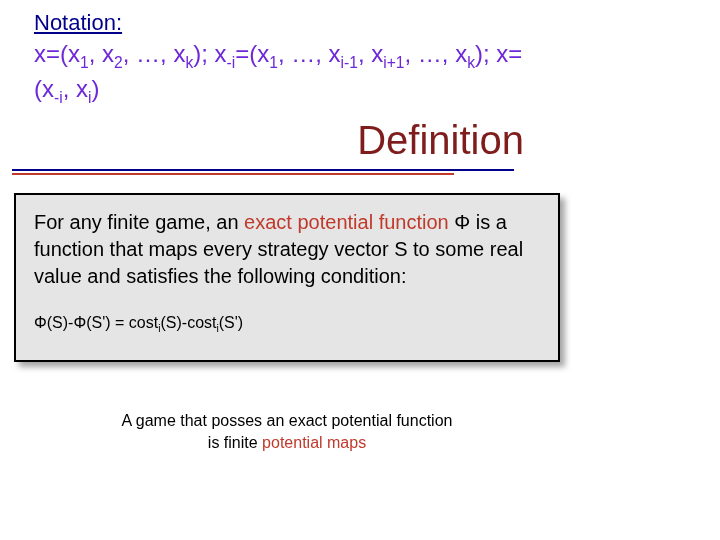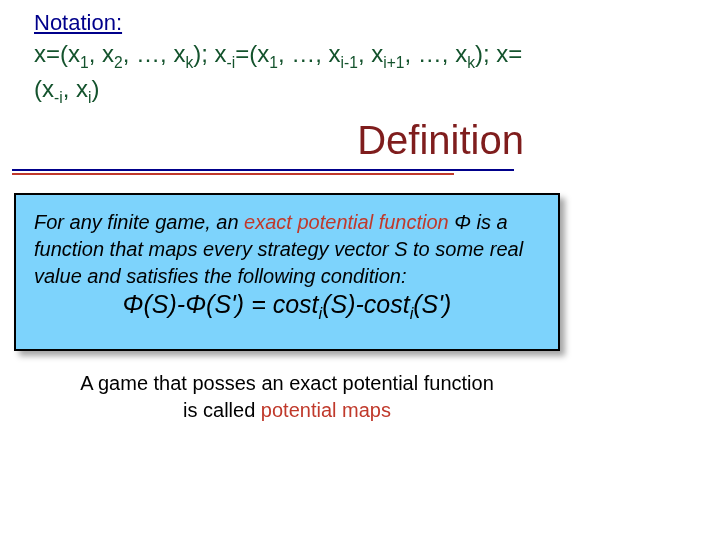--- a/index.html
+++ b/index.html
@@ -1,38 +1,37 @@
 <!DOCTYPE html>
 <html><head>
 <meta charset="utf-8">
 <style>
   * { margin: 0; padding: 0; box-sizing: border-box; }
   html, body { width: 720px; height: 540px; background: #fff; font-family: "Comic Sans MS", "Comic Sans", cursive, sans-serif; }
   .slide { width: 574px; height: 540px; position: relative; padding: 10px 0 0 0; }
   .notation-block { padding: 0 34px; }
   .notation-label { color: #00008b; font-size: 22px; text-decoration: underline; }
-  .notation-line { font-size: 24px; color: #14532d; margin-top: 2px; line-height: 1.3; }
+  .notation-line { font-size: 24px; color: #6d28d9; margin-top: 2px; line-height: 1.3; }
   .heading { font-size: 40px; color: #7f1d1d; text-align: right; padding: 10px 50px 0 0; }
   .underline-bar { position: relative; height: 6px; margin: 6px 60px 0 12px; }
   .bar1 { position: absolute; left: 0; right: 0; top: 0; height: 2px; background: #00008b; }
   .bar2 { position: absolute; left: 0; right: 60px; top: 4px; height: 2px; background: #c0392b; }
   .def-box {
     margin: 18px 14px 0 14px;
     border: 2px solid #000;
-    background: #7dd3fc;
+    background: #e5e5e5;
     padding: 14px 18px 26px 18px;
     color: #000;
     box-shadow: 5px 5px 6px rgba(0,0,0,0.35);
-    font-style: italic;
   }
   .def-para { font-size: 20px; line-height: 1.35; }
   .def-formula1 { font-size: 20px; margin-top: 20px; }
-  .def-formula2 { font-size: 25px; text-align: center; }
+  .def-formula2 { font-size: 16px; text-align: left; margin-top: 24px; }
   .potential { color: #c0392b; }
-  .footer { font-size: 20px; color: #000; text-align: center; margin-top: 19px; line-height: 1.35; padding: 0 60px; }
+  .footer { font-size: 16px; color: #000; text-align: center; margin-top: 48px; line-height: 1.35; padding: 0 60px; }
   sub { font-size: 0.65em; vertical-align: sub; }
   .sym { font-family: "Segoe UI Symbol", "Arial Unicode MS", sans-serif; }
 </style>
 </head>
 <body>
 
 <div class="slide">
 
   <div class="notation-block">
     <div class="notation-label">Notation:</div>
@@ -51,16 +50,16 @@
     <div class="def-para">
       <span>For any finite game, an </span><span class="potential">exact potential function</span><span> Φ is a function that maps every strategy vector S to some real value and satisfies the following condition:</span>
     </div>
     <div class="def-formula2">
       <span>Φ(S)-Φ(S') = cost</span><sub>i</sub><span>(S)-cost</span><sub>i</sub><span>(S')</span>
     </div>
   </div>
 
   <div class="footer">
     <span>A game that posses an exact potential function</span><br>
-    <span>is called </span><span class="potential">potential maps</span>
+    <span>is finite </span><span class="potential">potential maps</span>
   </div>
 
 </div>
 
 </body></html>

